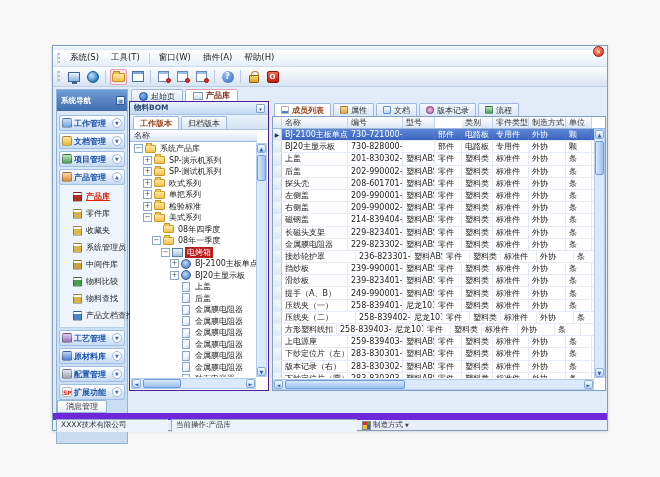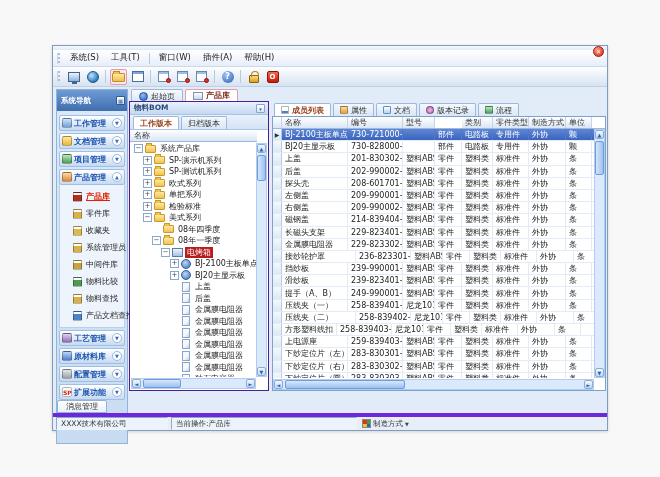--- a/index.html
+++ b/index.html
@@ -96,21 +96,21 @@
   .trow.sel{background:linear-gradient(#5e88d5,#3a63be)}
   .trow.sel .td{color:#fff;border-right-color:#5576c4}
   
   .vscroll{position:absolute;width:11px;background:#dbe9fc;border:1px solid #b3cdf0}
   .hscroll{position:absolute;height:11px;background:#dbe9fc;border:1px solid #b3cdf0}
   .sb-btn{position:absolute;width:9px;height:9px;background:linear-gradient(#f3f8fe,#bcd6f5);border:1px solid #89abd8;border-radius:2px;color:#2d5fae;font-size:5px;line-height:8px;text-align:center}
   .sb-thumb{position:absolute;background:linear-gradient(90deg,#d7e7fb,#9cc1f0);border:1px solid #6f9bd8;border-radius:2px}
   .sb-thumb.h{background:linear-gradient(#d7e7fb,#9cc1f0)}
   
   .msgtab{position:absolute;left:4px;top:354px;height:13px;padding:0 8px;background:linear-gradient(#ffffff,#e9f1fa);border:1px solid #93b2d8;border-radius:2px 2px 0 0;font-size:8px;color:#333;display:flex;align-items:center}
-  .statusbar{position:absolute;left:0px;top:367px;width:100%;height:17px;background:#e7eef9;border-top:4px solid #6d28d9;display:flex;align-items:center;padding:0 3px;gap:3px}
+  .statusbar{position:absolute;left:0px;top:367px;width:100%;height:17px;background:#e7eef9;border-top:7px solid #6d28d9;display:flex;align-items:center;padding:0 3px;gap:3px}
   .sfield{height:13px;border:1px solid;border-color:#93a9c3 #eef4fc #eef4fc #93a9c3;background:#edf3fb;font-size:7.5px;color:#333;display:flex;align-items:center;padding:0 4px;white-space:nowrap;overflow:hidden}
   .styleicon{width:9px;height:9px;flex:none;display:grid;grid-template-columns:1fr 1fr;grid-template-rows:1fr 1fr;border:1px solid #888}
   .styleicon i{display:block}
   .stylelabel{font-size:7.5px;color:#333;margin:0 2px}
   .dd-arrow{font-size:5px;color:#444}
 </style>
 </head>
 <body>
 
 <div class="screen">
@@ -637,21 +637,21 @@
             <span class="td" style="width: 55px;">283-830301-00E</span>
             <span class="td" style="width: 32px;">塑料ABS</span>
             <span class="td" style="width: 27px;">零件</span>
             <span class="td" style="width: 31px;">塑料类</span>
             <span class="td" style="width: 36px;">标准件</span>
             <span class="td" style="width: 37px;">外协</span>
             <span class="td" style="width: 26px;">条</span>
           </div>
           <div class="trow">
             <span class="ind"></span>
-            <span class="td" style="width: 66px;">下纱定位片（右）</span>
+            <span class="td" style="width: 66px;">版本记录（右）</span>
             <span class="td" style="width: 55px;">283-830302-00E</span>
             <span class="td" style="width: 32px;">塑料ABS</span>
             <span class="td" style="width: 27px;">零件</span>
             <span class="td" style="width: 31px;">塑料类</span>
             <span class="td" style="width: 36px;">标准件</span>
             <span class="td" style="width: 37px;">外协</span>
             <span class="td" style="width: 26px;">条</span>
           </div>
           <div class="trow">
             <span class="ind"></span>

